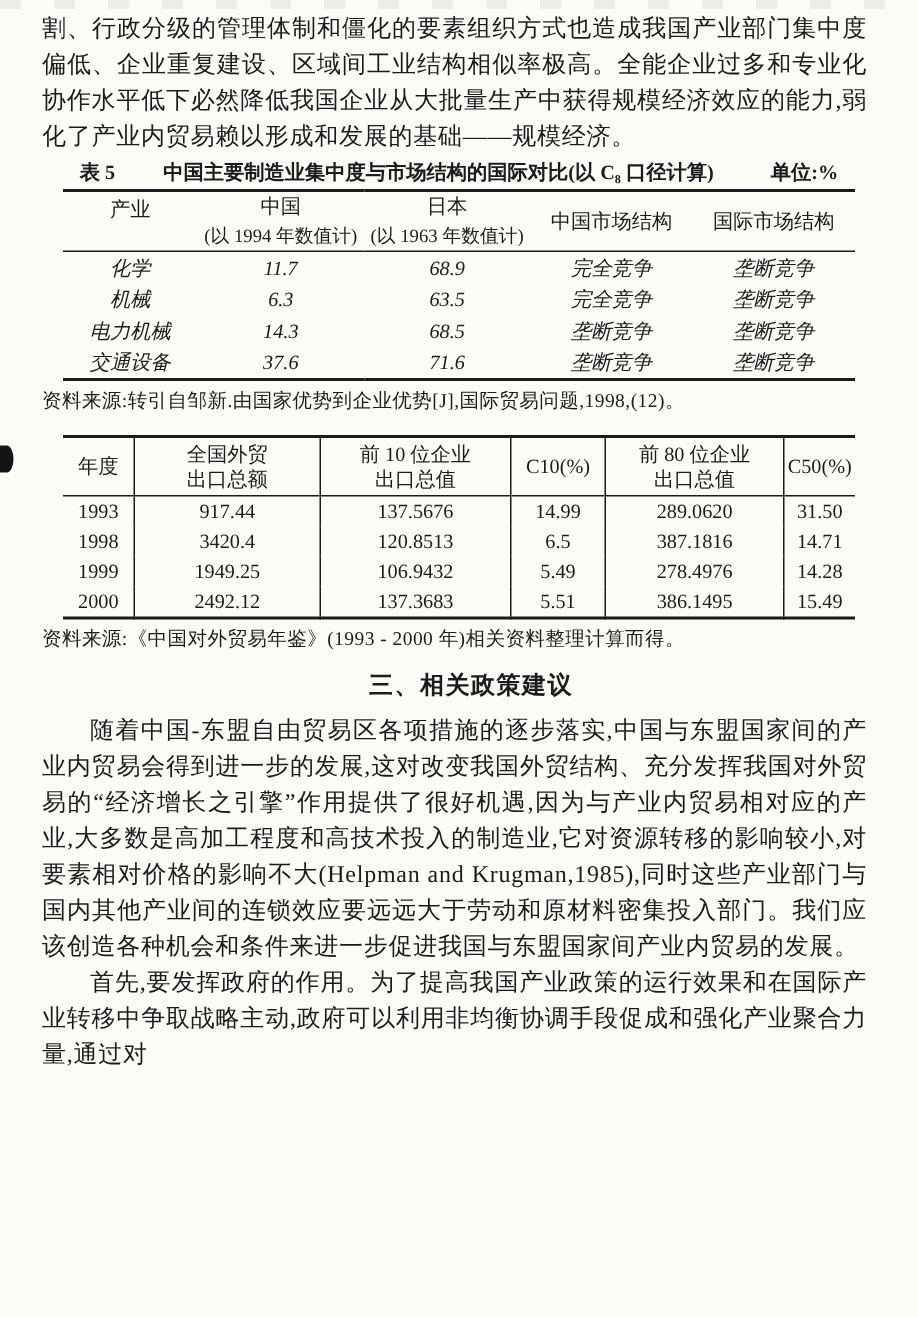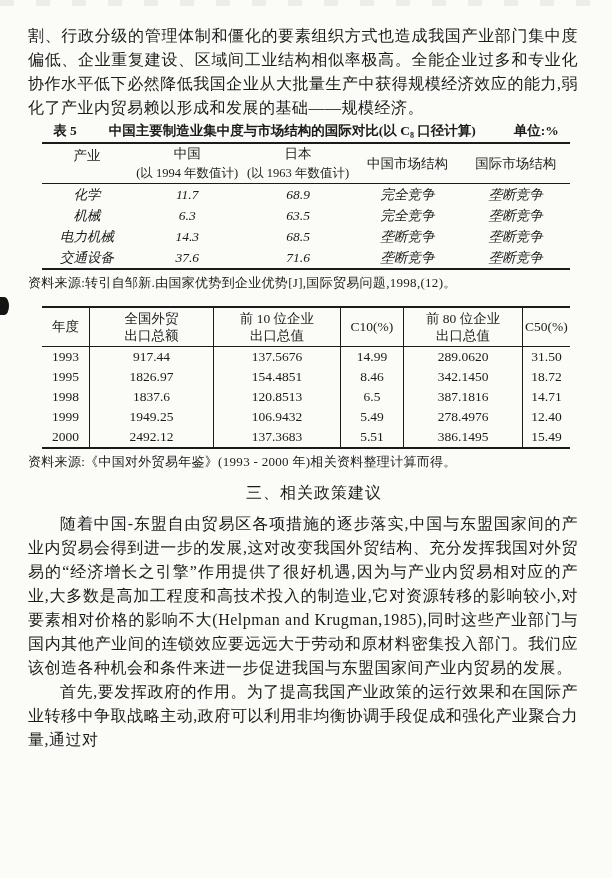--- a/index.html
+++ b/index.html
@@ -22,21 +22,21 @@
   .blob {
     position:absolute; left:0; top:297px; width:9px; height:18px;
     background:#141414; border-radius:0 55% 55% 0;
   }
   .body {
     width:550px; margin:0 0 0 28px;
     font-size:16px; line-height:24px;
     text-align:justify; letter-spacing:.5px;
   }
   .indent { text-indent:2em; }
-  .first { padding-top:24px; }
+  .first { padding-top:8px; }
   .tcap {
     width:528px; margin:2px 0 2px 42px;
     display:flex; justify-content:center; align-items:baseline; gap:32px;
     font-weight:bold; font-size:13.5px; white-space:nowrap;
   }
   .tcap .unit { margin-left:6px; }
   table.datatable {
     width:528px; margin:1px 0 0 42px;
     border-collapse:collapse; table-layout:fixed;
     border-top:2px solid #1b1b1b; border-bottom:2px solid #1b1b1b;
@@ -55,21 +55,21 @@
   .t6 .two-line span { display:block; line-height:17px; }
   .source {
     width:560px; margin:4px 0 0 28px;
     font-size:13px; letter-spacing:.3px;
   }
   .src5 { margin-bottom:14px; }
   .src6 { margin-bottom:0; }
   .cap6 { margin-top:14px; }
   .section-heading {
     margin:12px 12px 8px 0; text-align:center;
-    font-size:16px; font-weight:normal; letter-spacing:1px;padding-left:28px;
+    font-size:16px; font-weight:bold; letter-spacing:1px;padding-left:28px;
   }
 </style>
 </head>
 <body>
 
 <div class="page">
   <div class="scan-noise"></div>
   <div class="blob"></div>
 
   <p class="body first">割、行政分级的管理体制和僵化的要素组织方式也造成我国产业部门集中度偏低、企业重复建设、区域间工业结构相似率极高。全能企业过多和专业化协作水平低下必然降低我国企业从大批量生产中获得规模经济效应的能力,弱化了产业内贸易赖以形成和发展的基础——规模经济。</p>
@@ -166,42 +166,34 @@
     <tbody>
       <tr>
         <td>1993</td>
         <td>917.44</td>
         <td>137.5676</td>
         <td>14.99</td>
         <td>289.0620</td>
         <td>31.50</td>
       </tr>
       <tr>
-        <td>1995</td>
-        <td>1826.97</td>
-        <td>154.4851</td>
-        <td>8.46</td>
-        <td>342.1450</td>
-        <td>18.72</td>
-      </tr>
-      <tr>
         <td>1998</td>
-        <td>1837.6</td>
+        <td>3420.4</td>
         <td>120.8513</td>
         <td>6.5</td>
         <td>387.1816</td>
         <td>14.71</td>
       </tr>
       <tr>
         <td>1999</td>
         <td>1949.25</td>
         <td>106.9432</td>
         <td>5.49</td>
         <td>278.4976</td>
-        <td>12.40</td>
+        <td>14.28</td>
       </tr>
       <tr>
         <td>2000</td>
         <td>2492.12</td>
         <td>137.3683</td>
         <td>5.51</td>
         <td>386.1495</td>
         <td>15.49</td>
       </tr>
     </tbody>

